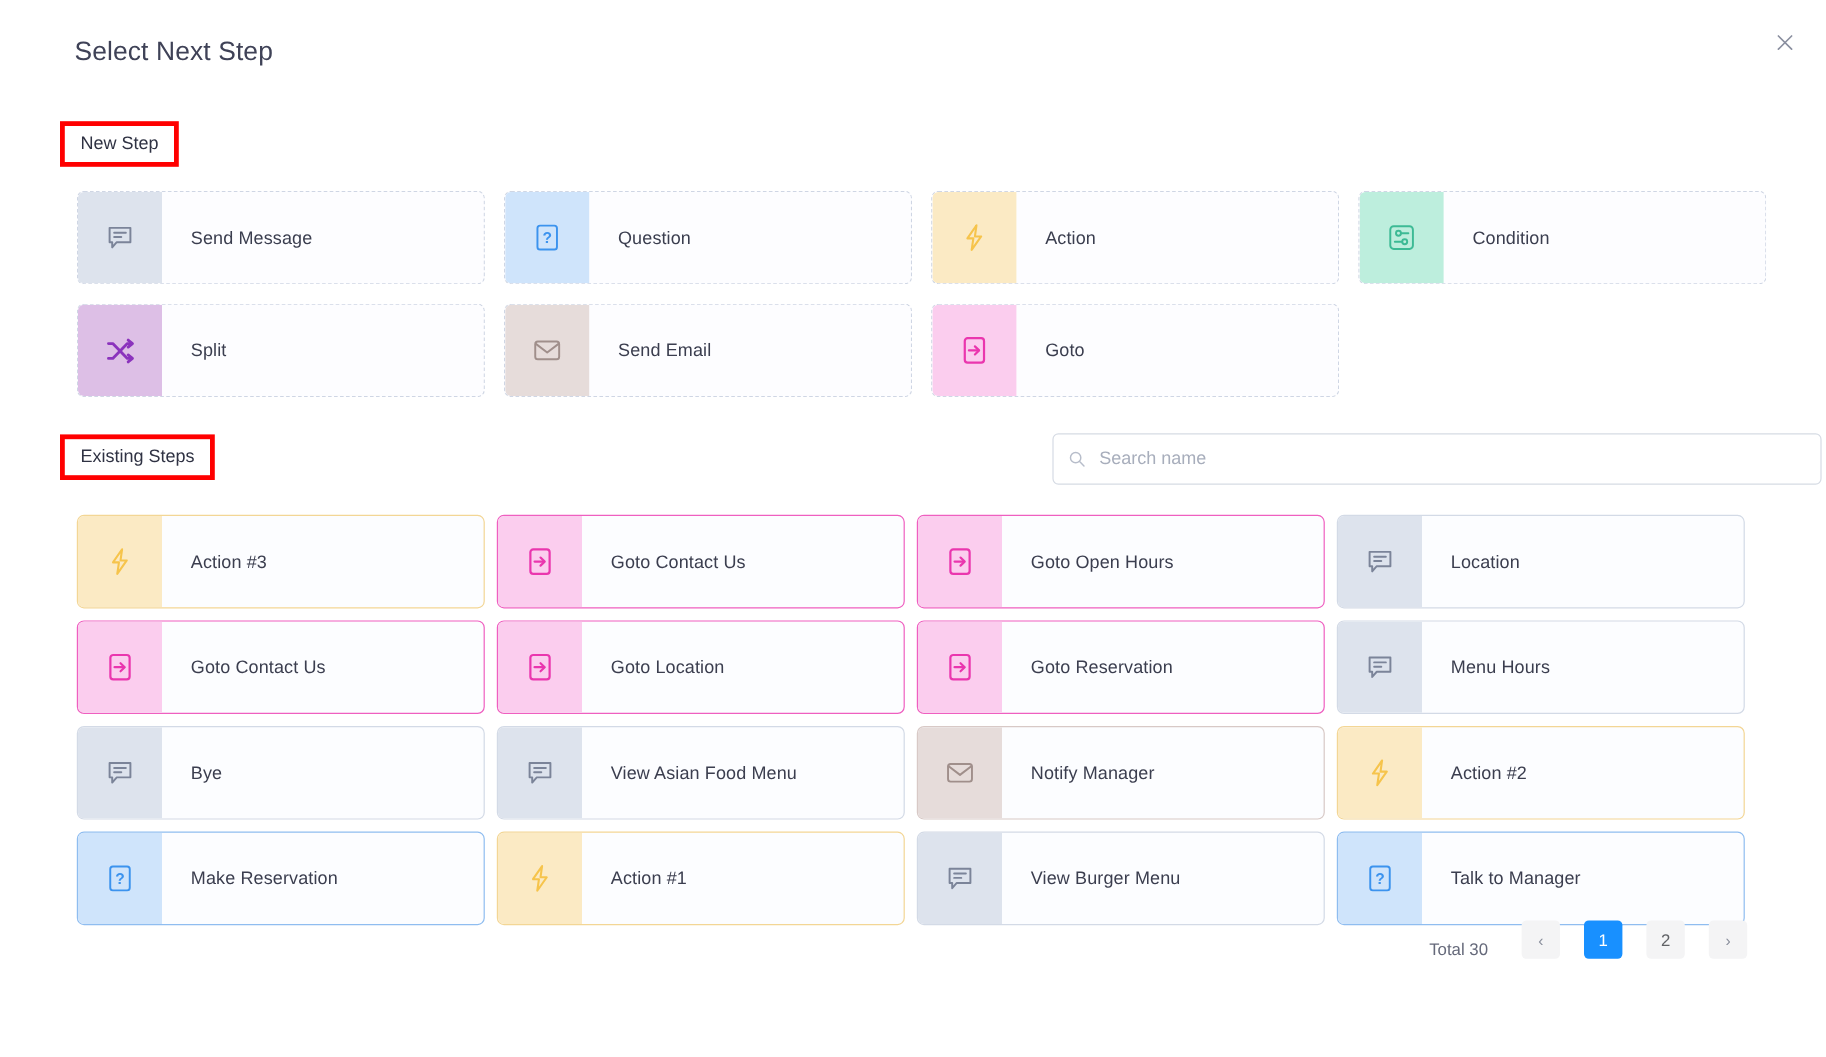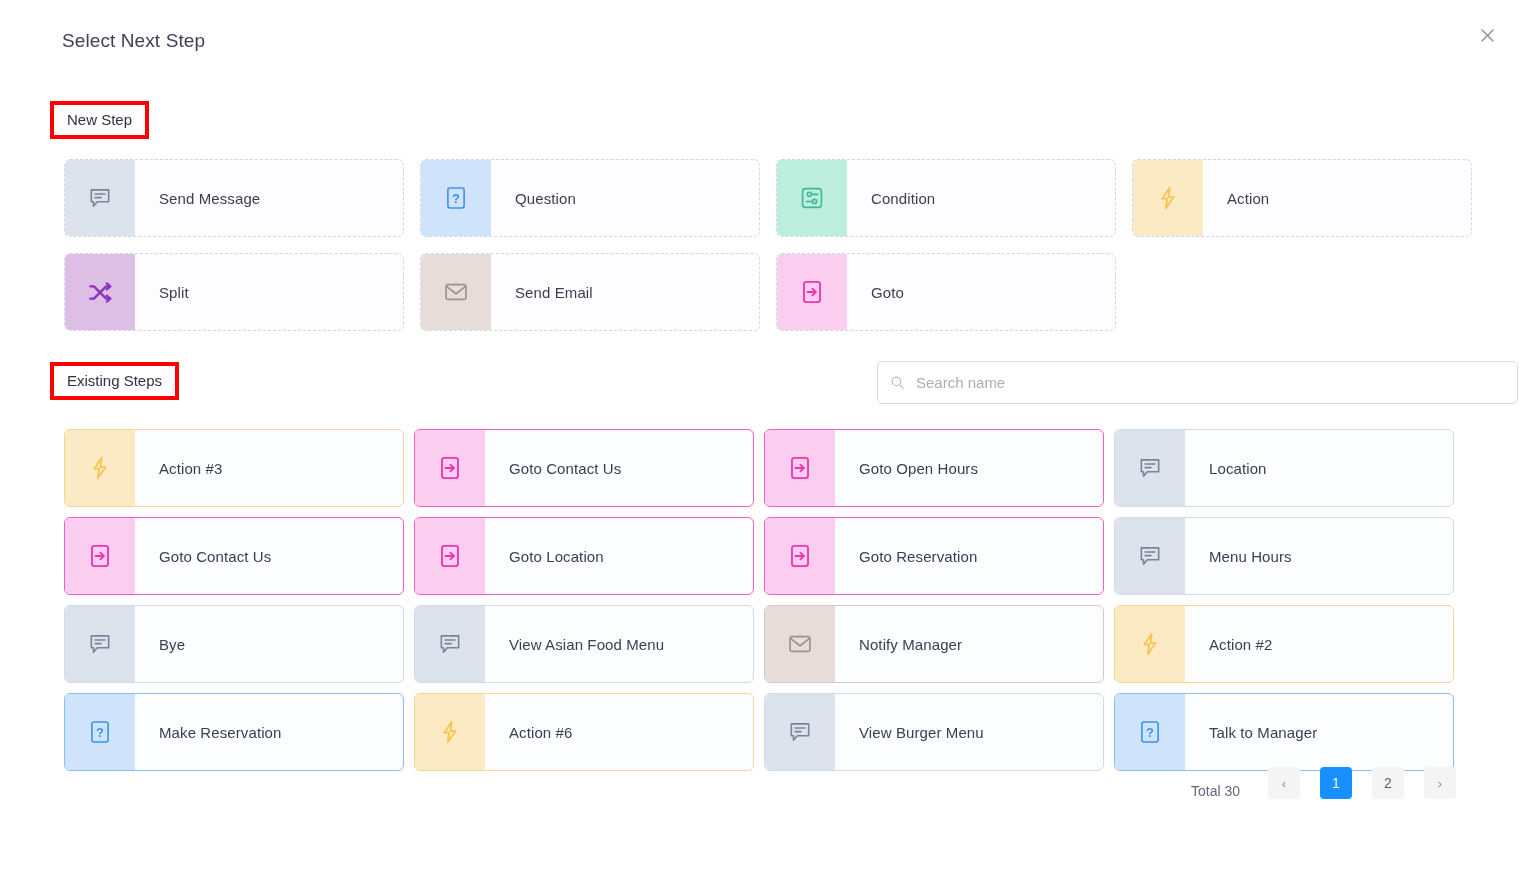--- a/index.html
+++ b/index.html
@@ -18,21 +18,21 @@
   }
   .dialog-header {
     position: absolute;
     top: 0; left: 0; right: 0;
     height: 78px;
   }
   .dialog-title {
     position: absolute;
     left: 62px;
     top: 30px;
-    font-size: 19px;
+    font-size: 22px;
     color: #3f4257;
     letter-spacing: 0.1px;
   }
   .close-btn {
     position: absolute;
     right: 22px;
     top: 22px;
     width: 26px;
     height: 26px;
     display: flex;
@@ -224,39 +224,39 @@
       </div>
       <div class="card new t-question">
         <div class="card-icon">
           <svg class="glyph" width="26" height="26" viewBox="0 0 24 24" fill="none" stroke="currentColor" stroke-width="1.5">
             <rect x="4.5" y="2.8" width="15" height="18.4" rx="2"></rect>
             <text x="12" y="16.4" font-size="12" font-family="Liberation Sans, sans-serif" font-weight="bold" text-anchor="middle" fill="currentColor" stroke="none">?</text>
           </svg>
         </div>
         <div class="card-label">Question</div>
       </div>
+      <div class="card new t-action">
+        <div class="card-icon">
+          <svg class="glyph" width="26" height="26" viewBox="0 0 24 24" fill="none" stroke="currentColor" stroke-width="1.6" stroke-linejoin="round" stroke-linecap="round">
+            <path d="M13.6 2.5 6.6 12.6h4.6l-1.3 8.9 7.3-10.4h-4.8z"></path>
+          </svg>
+        </div>
+        <div class="card-label">Action</div>
+      </div>
       <div class="card new t-condition">
         <div class="card-icon">
           <svg class="glyph" width="26" height="26" viewBox="0 0 24 24" fill="none" stroke="currentColor" stroke-width="1.5" stroke-linecap="round">
             <rect x="3.3" y="3.3" width="17.4" height="17.4" rx="2.6"></rect>
             <circle cx="9.6" cy="8.6" r="1.9"></circle>
             <line x1="11.8" y1="8.6" x2="17.2" y2="8.6"></line>
             <circle cx="14.4" cy="15.2" r="1.9"></circle>
             <line x1="6.8" y1="15.2" x2="12.2" y2="15.2"></line>
           </svg>
         </div>
         <div class="card-label">Condition</div>
-      </div>
-      <div class="card new t-action">
-        <div class="card-icon">
-          <svg class="glyph" width="26" height="26" viewBox="0 0 24 24" fill="none" stroke="currentColor" stroke-width="1.6" stroke-linejoin="round" stroke-linecap="round">
-            <path d="M13.6 2.5 6.6 12.6h4.6l-1.3 8.9 7.3-10.4h-4.8z"></path>
-          </svg>
-        </div>
-        <div class="card-label">Action</div>
       </div>
       <div class="card new t-split">
         <div class="card-icon">
           <svg class="glyph" width="27" height="27" viewBox="0 0 24 24" fill="none" stroke="currentColor" stroke-width="2.1" stroke-linecap="round" stroke-linejoin="round">
             <path d="M3 6.5h3.2L17 17.5h3"></path>
             <path d="M3 17.5h3.2L17 6.5h3"></path>
             <path d="M17.6 3.9 20.8 6.5 17.6 9.1"></path>
             <path d="M17.6 14.9 20.8 17.5 17.6 20.1"></path>
           </svg>
         </div>
@@ -421,21 +421,21 @@
           </svg>
         </div>
         <div class="card-label">Make Reservation</div>
       </div>
       <div class="card existing t-action">
         <div class="card-icon">
           <svg class="glyph" width="26" height="26" viewBox="0 0 24 24" fill="none" stroke="currentColor" stroke-width="1.6" stroke-linejoin="round" stroke-linecap="round">
             <path d="M13.6 2.5 6.6 12.6h4.6l-1.3 8.9 7.3-10.4h-4.8z"></path>
           </svg>
         </div>
-        <div class="card-label">Action #6</div>
+        <div class="card-label">Action #1</div>
       </div>
       <div class="card existing t-message">
         <div class="card-icon">
           <svg class="glyph" width="26" height="26" viewBox="0 0 24 24" fill="none" stroke="currentColor" stroke-width="1.5" stroke-linecap="round">
             <path d="M4 4.5h16v11H9.5L6 19.5v-4H4z" stroke-linejoin="round"></path>
             <line x1="7.5" y1="8.3" x2="16.5" y2="8.3"></line>
             <line x1="7.5" y1="11.6" x2="13" y2="11.6"></line>
           </svg>
         </div>
         <div class="card-label">View Burger Menu</div>

